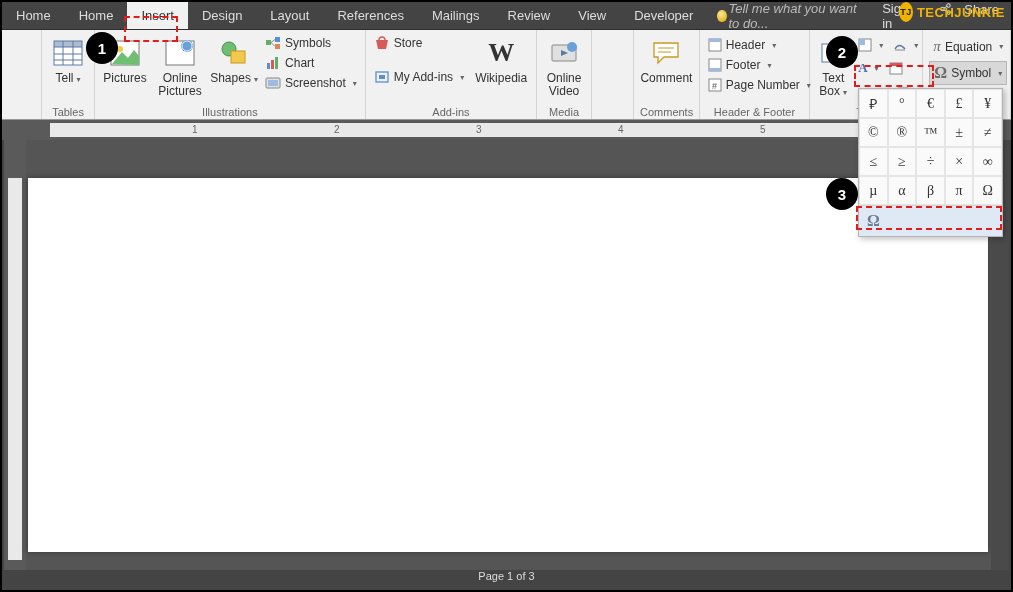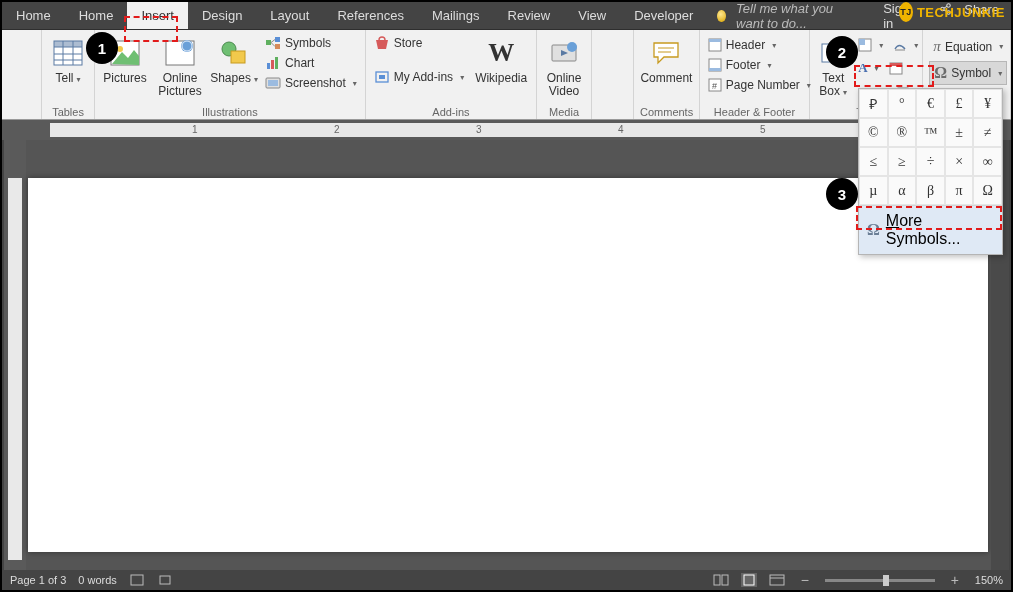--- a/index.html
+++ b/index.html
@@ -8,21 +8,21 @@
 
 
 .watermark { position: absolute; top: 0; right: 6px; color: #f0b400; font-weight: 700; font-size: 13px; letter-spacing: 0.5px; display: flex; align-items: center; gap: 4px; z-index: 50; }
 .watermark .wm-icon { width: 14px; height: 20px; border: 2px solid #f0b400; border-radius: 50%; display: inline-flex; align-items: center; justify-content: center; font-size: 9px; color: #222; background: #f0b400; }
 
 
 .titlebar { height: 28px; background: #444; display: flex; align-items: stretch; color: #ddd; font-size: 13px; border-bottom: 1px solid #2e2e2e; }
 .tab { padding: 0 14px; display: flex; align-items: center; cursor: pointer; }
 .tab.active { background: #f1f1f1; color: #333; }
 .titlebar .spacer { flex: 1; }
-.tellme { display: flex; align-items: center; gap: 10px; color: #bbb; font-style: italic; padding: 0 10px; }
+.tellme { display: flex; align-items: center; gap: 2px; color: #bbb; font-style: italic; padding: 0 10px; }
 .tellme .bulb { width: 12px; height: 12px; border-radius: 50%; background: radial-gradient(circle at 40% 35%, #ffe890, #d9a300); }
 .signin { padding: 0 14px; display: flex; align-items: center; }
 .share { padding: 0 12px; display: flex; align-items: flex-start; gap: 12px; }
 .share svg { width: 14px; height: 14px; }
 
 
 .ribbon { height: 90px; background: #f1f1f1; display: flex; border-bottom: 1px solid #999; color: #333; font-size: 12px; }
 .group { display: flex; flex-direction: column; border-right: 1px solid #d4d4d4; padding: 4px 6px 0 6px; }
 .group-body { flex: 1; display: flex; align-items: flex-start; gap: 6px; }
 .group-label { text-align: center; font-size: 11px; color: #666; padding: 2px 0 1px; }
@@ -56,21 +56,21 @@
 .ruler .num { position: absolute; top: 4px; font-size: 10px; color: #666; }
 
 
 .docwrap { position: absolute; top: 138px; left: 2px; right: 2px; bottom: 20px; background: #555; display: flex; }
 .vruler { width: 22px; background: #5a5a5a; position: relative; }
 .vruler .vlight { position: absolute; left: 4px; top: 38px; bottom: 10px; width: 14px; background: #e9e9e9; }
 .page { position: absolute; left: 24px; top: 38px; width: 960px; height: 374px; background: #fff; box-shadow: 0 0 6px rgba(0,0,0,0.4); }
 .scrollbar-v { position: absolute; right: 2px; top: 138px; bottom: 20px; width: 18px; background: #4a4a4a; }
 
 
-.status { position: absolute; left: 0; right: 0; bottom: 0; height: 20px; background: #444; color: #ddd; font-size: 11px; display: flex; align-items: center; padding: 0 8px; gap: 12px; }
+.status { position: absolute; left: 0; right: 0; bottom: 0; height: 20px; background: #444; color: #ddd; font-size: 11px; display: flex; align-items: center; padding: 0 8px; gap: 12px; flex-direction: column; }
 .status .spacer { flex: 1; }
 .zoom-slider { width: 110px; height: 3px; background: #888; position: relative; }
 .zoom-slider .thumb { position: absolute; top: -4px; left: 58px; width: 6px; height: 11px; background: #ccc; }
 .status .zicon { width: 16px; height: 14px; display: flex; align-items: center; justify-content: center; color: #bbb; cursor: pointer; }
 
 
 svg { display: block; }
 
 
 .hf-group .smallrow svg { width: 14px; height: 14px; }
@@ -403,21 +403,20 @@
       <div class="sym-cell">×</div>
       <div class="sym-cell">∞</div>
       <div class="sym-cell">µ</div>
       <div class="sym-cell">α</div>
       <div class="sym-cell">β</div>
       <div class="sym-cell">π</div>
       <div class="sym-cell">Ω</div>
     </div>
     <div class="sym-more">
       <span class="omega2">Ω</span>
-      <span><span style="text-decoration:underline">M</span>ore Symbols...</span>
     </div>
   </div>
 
   <div class="hl" style="top:14px; left:122px; width:54px; height:26px;"></div>
   <div class="badge" style="top:32px; left:86px;">1</div>
 
   <div class="hl" style="top:63px; left:852px; width:80px; height:22px;"></div>
   <div class="badge" style="top:36px; left:826px;">2</div>
 
   <div class="hl" style="top:204px; left:854px; width:146px; height:24px;"></div>

